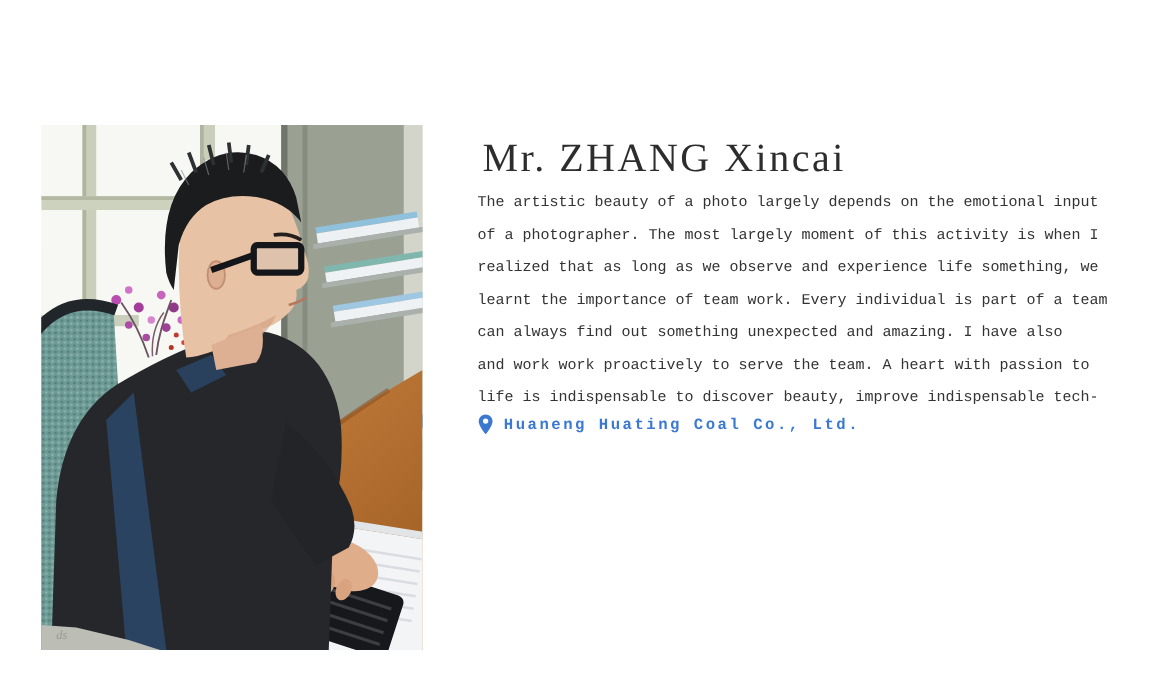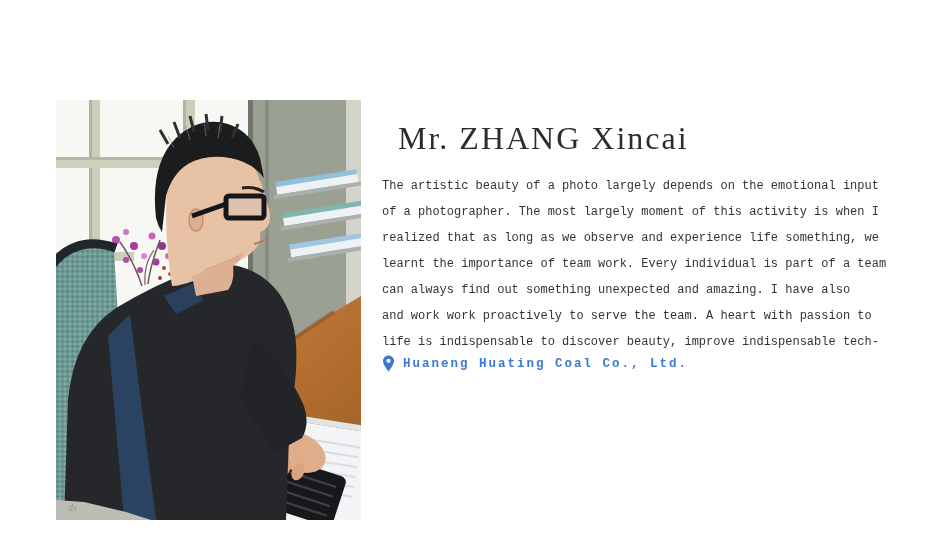--- a/index.html
+++ b/index.html
@@ -1,28 +1,28 @@
 <!DOCTYPE html>
 <html><head>
 <meta charset="utf-8">
 <style>
   html,body { margin:0; padding:0; background:#ffffff; }
   .page {
     position:relative; width:932px; height:548px; background:#ffffff;
     overflow:hidden; font-family:"Liberation Sans", sans-serif;
   }
   .photo {
-    position:absolute; left:56px; top:100px; width:305px; height:420px;text-align:right;
+    position:absolute; left:33px; top:100px; width:305px; height:420px;text-align:right;
   }
   .photo svg { display:block; }
   .content {
     position:absolute; left:382px; top:103px; width:535px;
   }
   .name {
-    margin:16px; font-family:"Liberation Serif","DejaVu Serif",serif;
+    margin:4px; font-family:"Liberation Serif","DejaVu Serif",serif;
     font-weight:400; font-size:32px; line-height:38px;
     letter-spacing:2px; color:#2d2d2d;
   }
   .bio {
     font-family:"Liberation Mono","DejaVu Sans Mono",monospace;
     font-size:12px; line-height:26px; color:#333333;
   }
   .bio-line { height:26px; white-space:pre; }
   .company-row {
     margin-top:0; display:flex; align-items:center; gap:8px;

